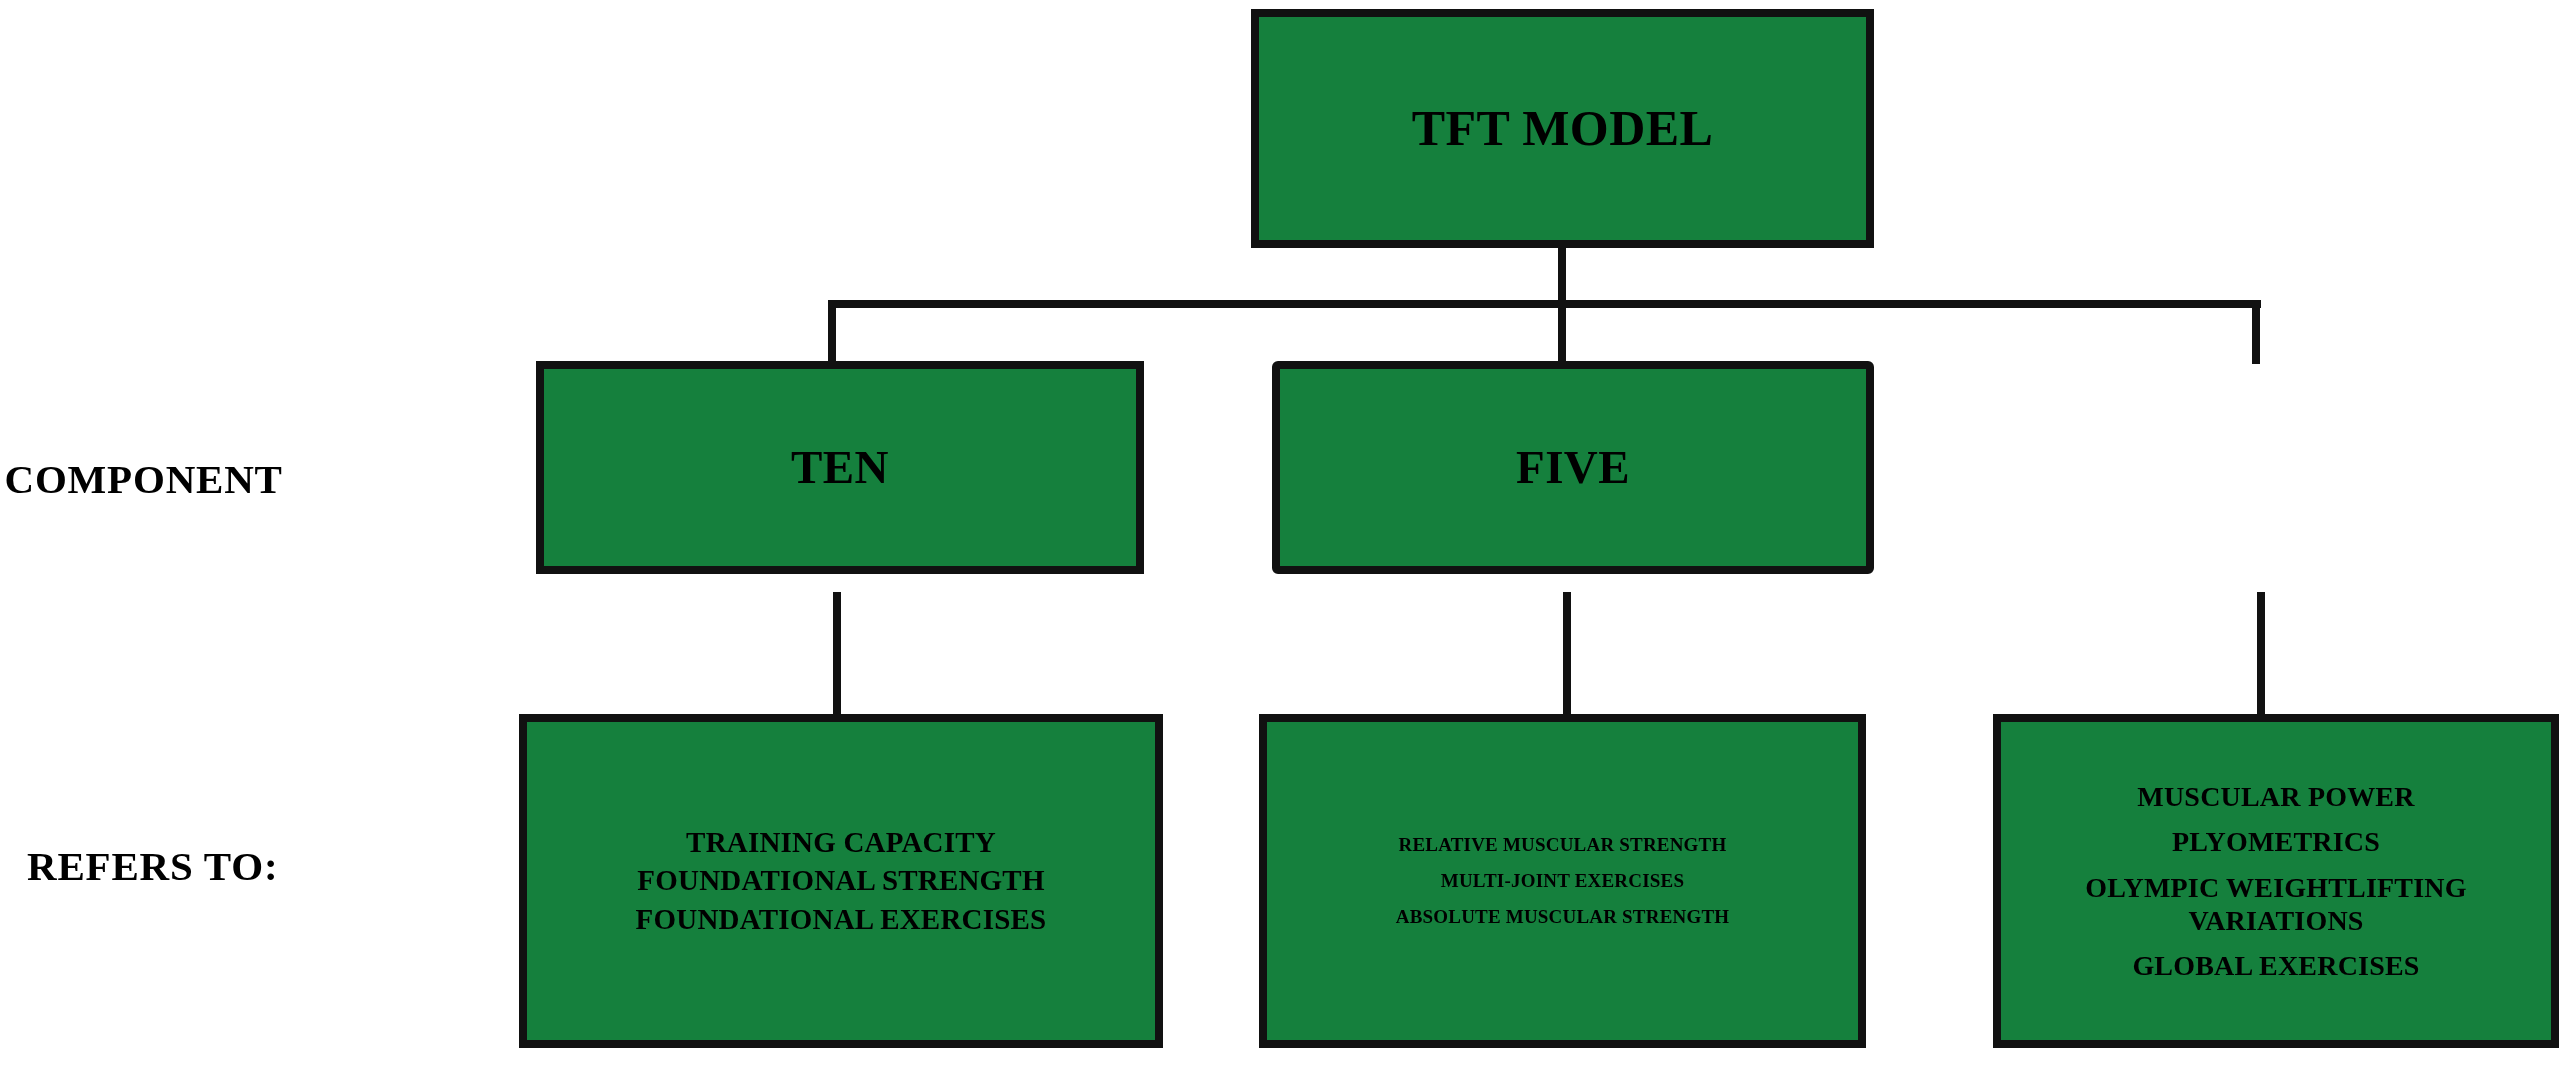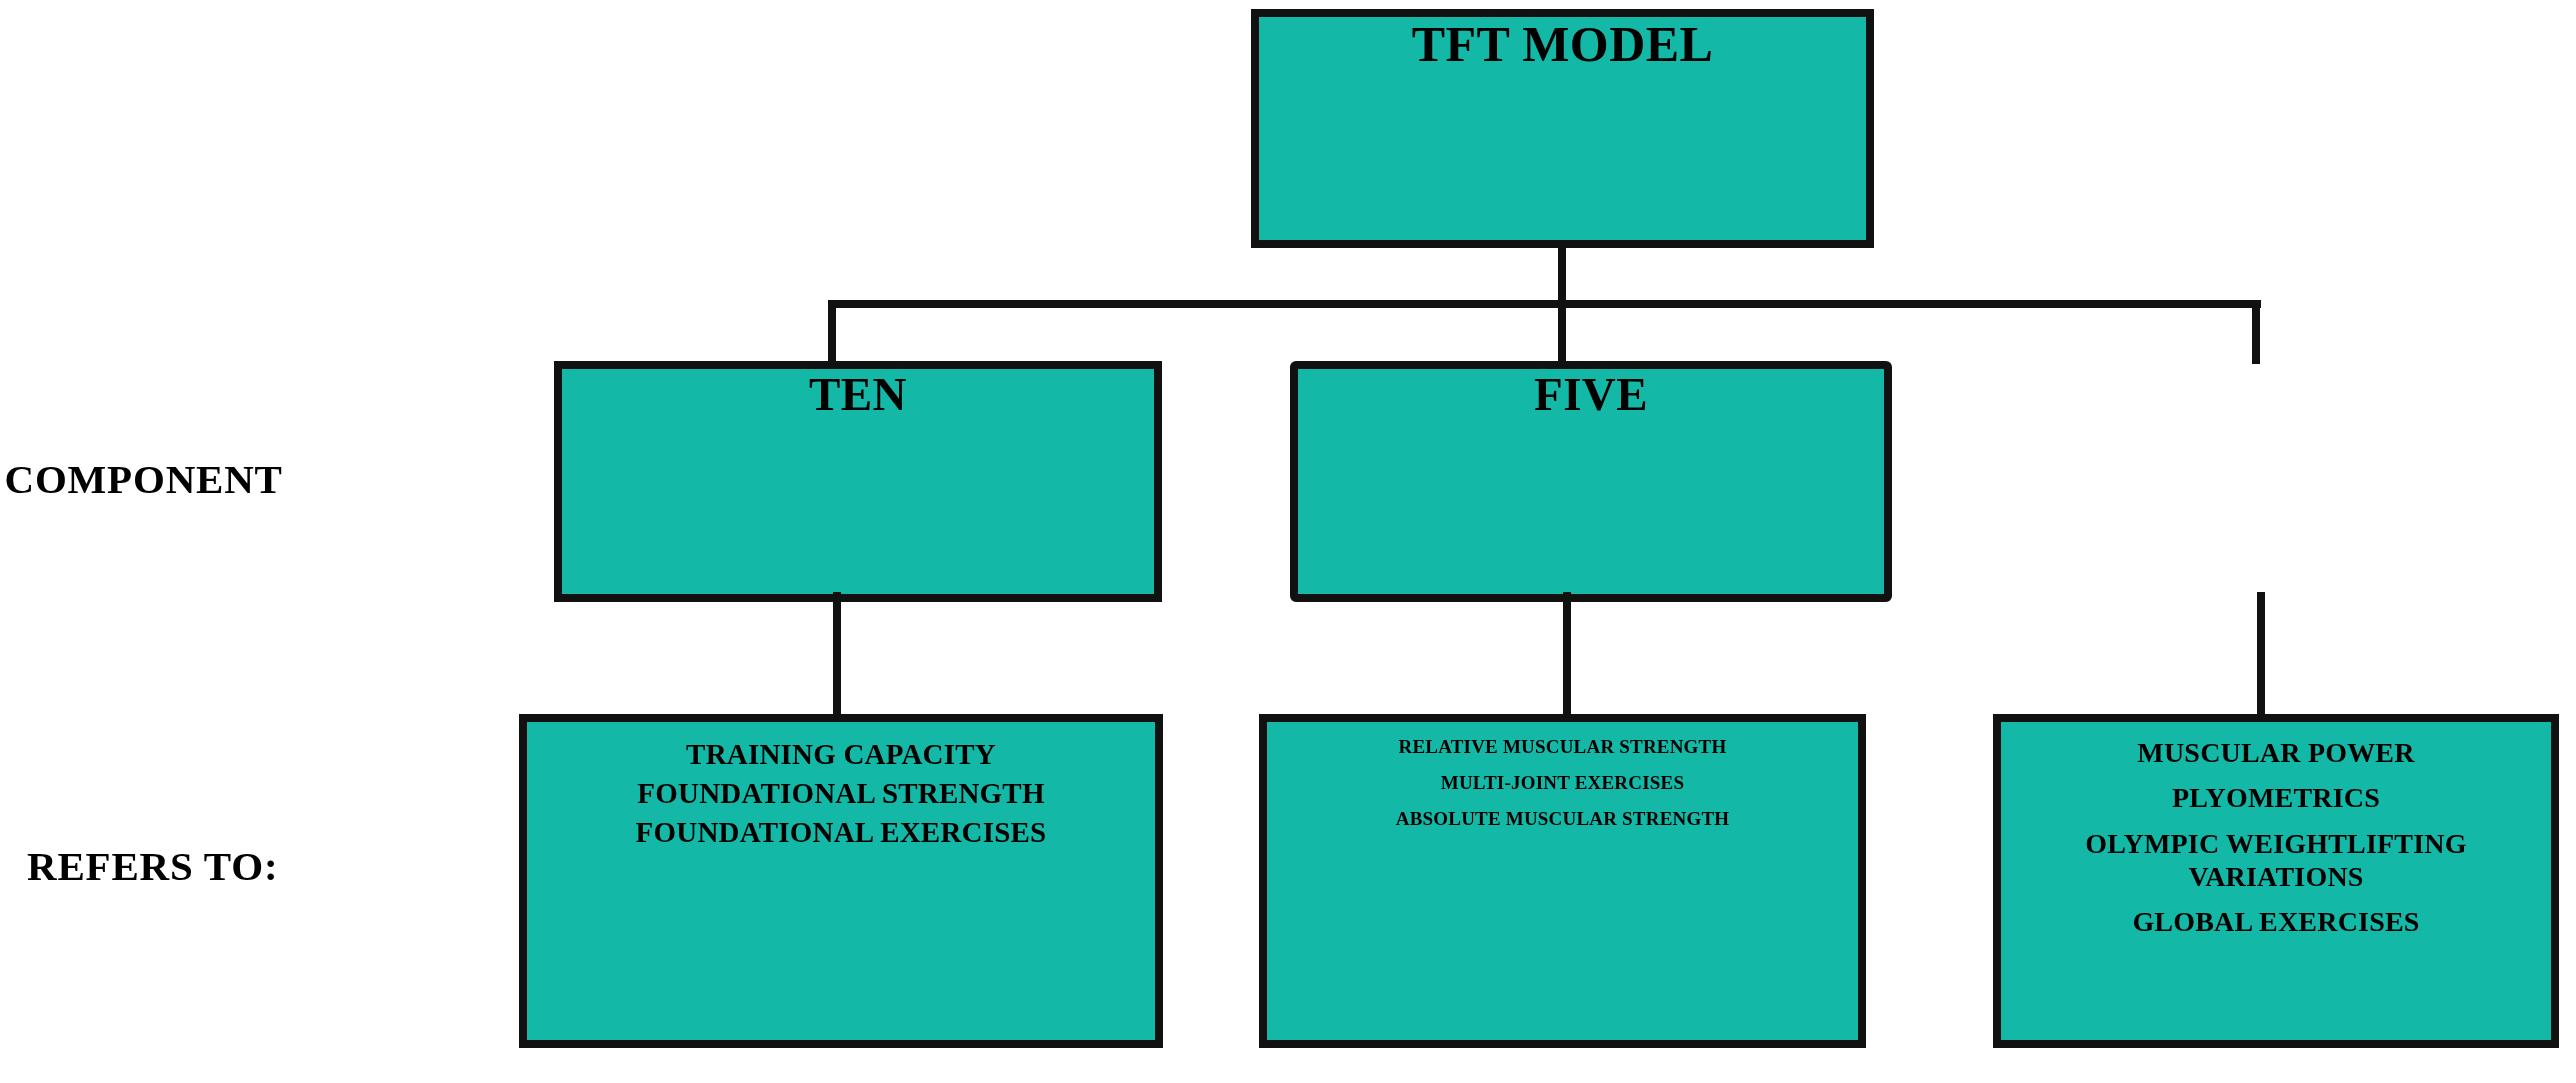--- a/index.html
+++ b/index.html
@@ -21,24 +21,24 @@
     position: absolute;
     left: 0; top: 0;
     width: 2576px;
     height: 1084px;
   }
 
   
   .node {
     position: absolute;
     box-sizing: border-box;
-    background: #14b8a6;
+    background: #15803d;
     border: 8.3px solid #111111;
     display: flex;
-    align-items: flex-start;
+    align-items: center;
     justify-content: center;
     text-align: center;
   }
 
   .node-title {
     font-weight: bold;
     letter-spacing: 0.4px;
     line-height: 1.1;
     white-space: nowrap;
   }
@@ -46,21 +46,21 @@
   
   #node-root {
     left: 1251px;
     top: 9px;
     width: 623px;
     height: 239px;
   }
   #node-root .node-title { font-size: 50px; }
 
   
-  .node-component { height: 241px; margin-left: 18px; }
+  .node-component { height: 213px; }
   #node-ten   { left: 536px;  top: 361px; width: 608px; }
   #node-five  { left: 1272px; top: 361px; width: 602px; border-radius: 6px; }
   #node-three { left: 1980px; top: 361px; width: 576px; }
   .node-component .node-title { font-size: 47px; }
 
   
   .node-detail {
     top: 714px;
     height: 334px;
     padding: 13.5px 16.6px;

